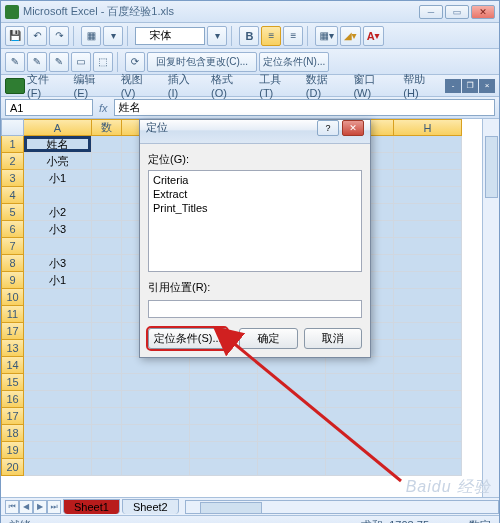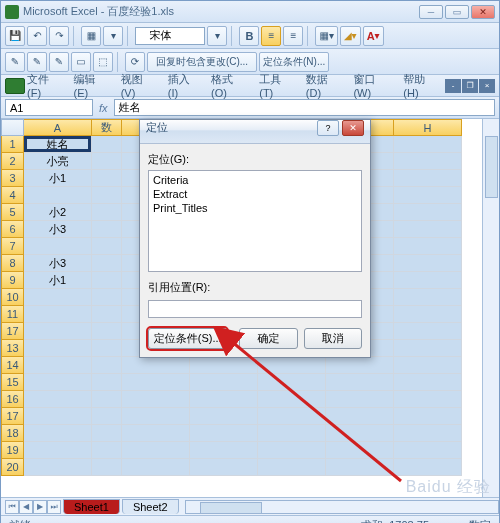--- a/index.html
+++ b/index.html
@@ -52,21 +52,21 @@
 .dlgbtn.close{background:linear-gradient(#e89890,#c8483a);color:#fff;border-color:#a03828}
 .dlgbody{padding:8px 8px}
 .dlglabel{margin-bottom:3px}
 .listbox{width:100%;height:102px;background:#fff;border:1px solid #a0a8b8;padding:2px 4px;font-family:"Courier New",monospace;font-size:11px;line-height:14px;overflow:auto}
 .refinput{width:100%;height:18px;background:#fff;border:1px solid #a0a8b8;margin-top:2px;padding:0 3px}
 .dlgbtns{display:flex;gap:6px;margin-top:10px;justify-content:flex-start}
 .dbtn{width:66px;height:21px;border:1px solid #8a98a8;background:linear-gradient(#fdfdfd,#e4e8ec);border-radius:3px;display:flex;align-items:center;justify-content:center}
 .dbtn.hilite{outline:2px solid #d02020;outline-offset:0}
 .arrow{position:absolute;pointer-events:none}
 .arrow svg{overflow:visible}
-.watermark{position:absolute;right:8px;bottom:24px;color:#c8d4e4;font-size:16px;letter-spacing:1px}
+.watermark{position:absolute;right:8px;bottom:24px;color:#c8d4e4;font-size:16px;font-style:italic;letter-spacing:1px}
 .vscroll{position:absolute;right:0;top:0;width:17px;bottom:0;background:#e8f0fb;border-left:1px solid #a8c0dc}
 .vscroll::before{content:"";position:absolute;top:17px;left:2px;width:11px;height:60px;background:#cfe0f0;border:1px solid #9ab4d4}
 </style>
 </head>
 <body>
 
 <div class="window" style="width:500px;height:523px;position:relative">
   <div class="titlebar">
     <div class="icon"></div>
     <div class="ttl">Microsoft Excel - 百度经验1.xls</div>

